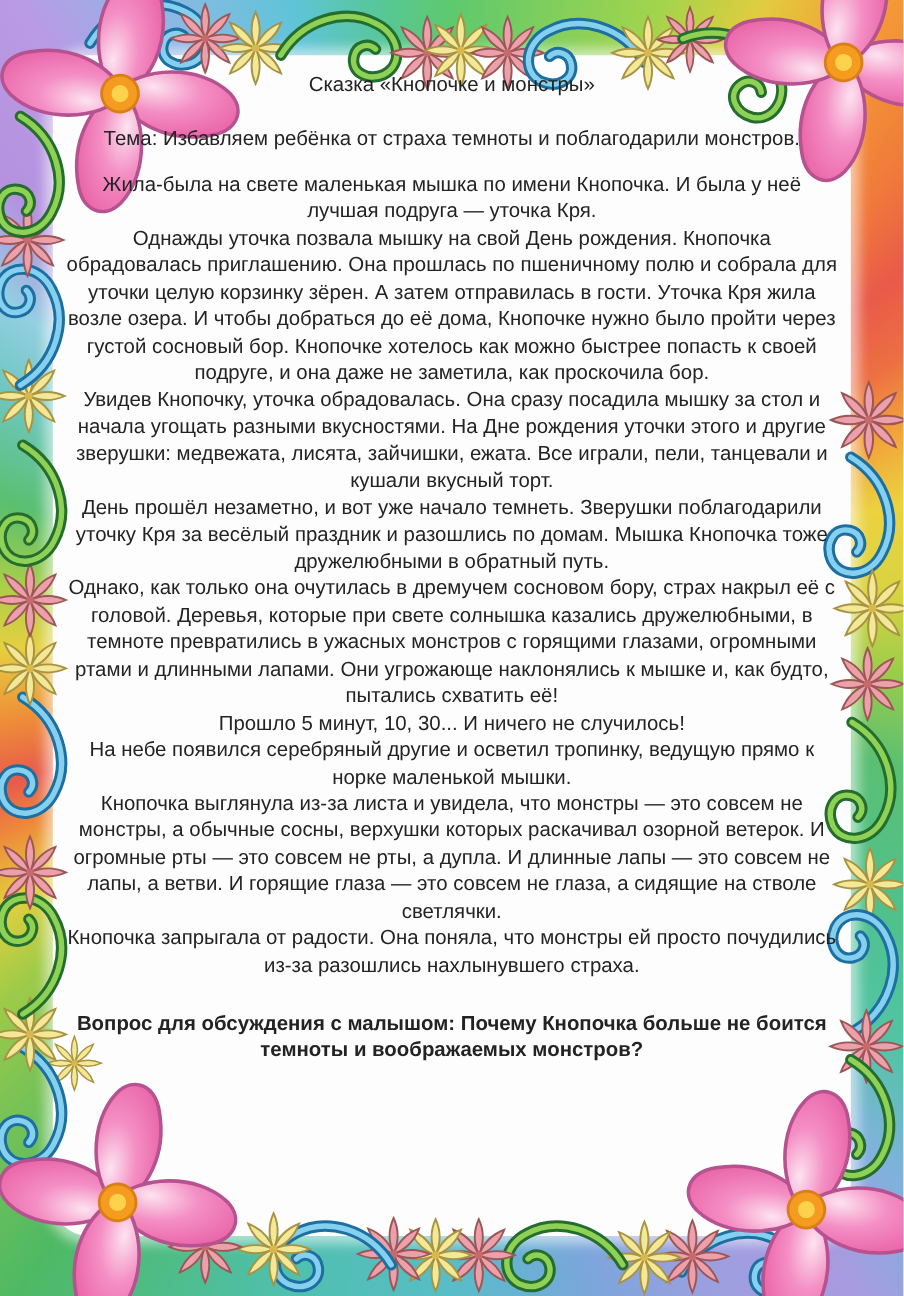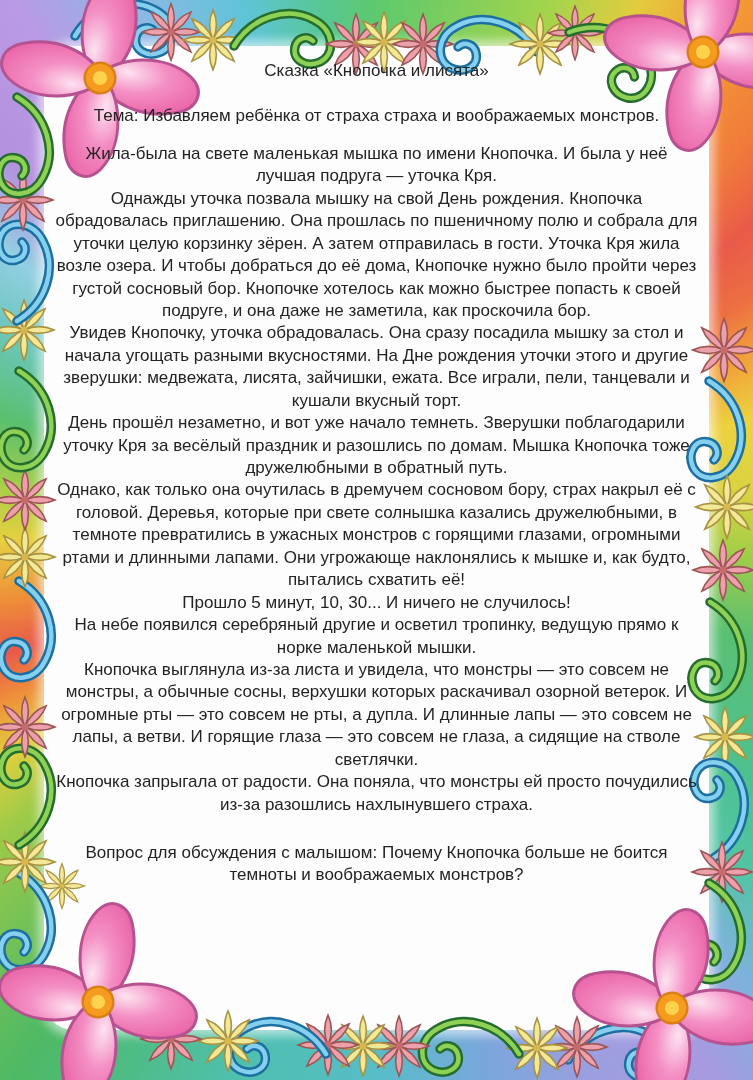--- a/index.html
+++ b/index.html
@@ -34,21 +34,21 @@
   .deco { position:absolute; inset:0; pointer-events:none; }
   
   .content {
     position:absolute; left:54px; right:54px; top:60px; bottom:54px;
     text-align:center; color:#232323;
     font-size:17px; line-height:1.32;
   }
   .content p { margin:0; }
   .content .title  { margin-bottom:23px; font-weight:400; }
   .content .theme  { margin-bottom:15px; }
-  .content .question { margin-top:26px; }
+  .content .question { margin-top:26px;font-weight:bold; }
 </style>
 </head>
 <body>
 
 <div class="frame"></div>
 <div class="panel"></div>
 
 <svg class="deco" width="753" height="1080" viewBox="0 0 753 1080" xmlns="http://www.w3.org/2000/svg">
   <defs>
     <radialGradient id="pg" cx="30%" cy="70%" r="85%">
@@ -146,22 +146,22 @@
   <use href="#stP" transform="translate(23,200)"></use>
   <use href="#swG" transform="translate(27,150) rotate(90)"></use>
 
   <use href="#cflower" transform="translate(100,78) scale(1.18) rotate(-8)"></use>
   <use href="#cflower" transform="translate(703,52) scale(1.18) rotate(82)"></use>
   <use href="#cflower" transform="translate(672,1008) scale(1.18) rotate(172)"></use>
   <use href="#cflower" transform="translate(98,1002) scale(1.18) rotate(262)"></use>
 </svg>
 
 <div class="content">
-  <p class="title">Сказка «Кнопочка и лисята»</p>
-  <p class="theme">Тема: Избавляем ребёнка от страха страха и воображаемых монстров.</p>
+  <p class="title">Сказка «Кнопочке и монстры»</p>
+  <p class="theme">Тема: Избавляем ребёнка от страха темноты и поблагодарили монстров.</p>
   <p>Жила-была на свете маленькая мышка по имени Кнопочка. И была у неё лучшая подруга — уточка Кря.</p>
   <p>Однажды уточка позвала мышку на свой День рождения. Кнопочка обрадовалась приглашению. Она прошлась по пшеничному полю и собрала для уточки целую корзинку зёрен. А затем отправилась в гости. Уточка Кря жила возле озера. И чтобы добраться до её дома, Кнопочке нужно было пройти через густой сосновый бор. Кнопочке хотелось как можно быстрее попасть к своей подруге, и она даже не заметила, как проскочила бор.</p>
   <p>Увидев Кнопочку, уточка обрадовалась. Она сразу посадила мышку за стол и начала угощать разными вкусностями. На Дне рождения уточки этого и другие зверушки: медвежата, лисята, зайчишки, ежата. Все играли, пели, танцевали и кушали вкусный торт.</p>
   <p>День прошёл незаметно, и вот уже начало темнеть. Зверушки поблагодарили уточку Кря за весёлый праздник и разошлись по домам. Мышка Кнопочка тоже дружелюбными в обратный путь.</p>
   <p>Однако, как только она очутилась в дремучем сосновом бору, страх накрыл её с головой. Деревья, которые при свете солнышка казались дружелюбными, в темноте превратились в ужасных монстров с горящими глазами, огромными ртами и длинными лапами. Они угрожающе наклонялись к мышке и, как будто, пытались схватить её!</p>
   <p>Прошло 5 минут, 10, 30... И ничего не случилось!</p>
   <p>На небе появился серебряный другие и осветил тропинку, ведущую прямо к норке маленькой мышки.</p>
   <p>Кнопочка выглянула из-за листа и увидела, что монстры — это совсем не монстры, а обычные сосны, верхушки которых раскачивал озорной ветерок. И огромные рты — это совсем не рты, а дупла. И длинные лапы — это совсем не лапы, а ветви. И горящие глаза — это совсем не глаза, а сидящие на стволе светлячки.</p>
   <p>Кнопочка запрыгала от радости. Она поняла, что монстры ей просто почудились из-за разошлись нахлынувшего страха.</p>
   <p class="question">Вопрос для обсуждения с малышом: Почему Кнопочка больше не боится темноты и воображаемых монстров?</p>

